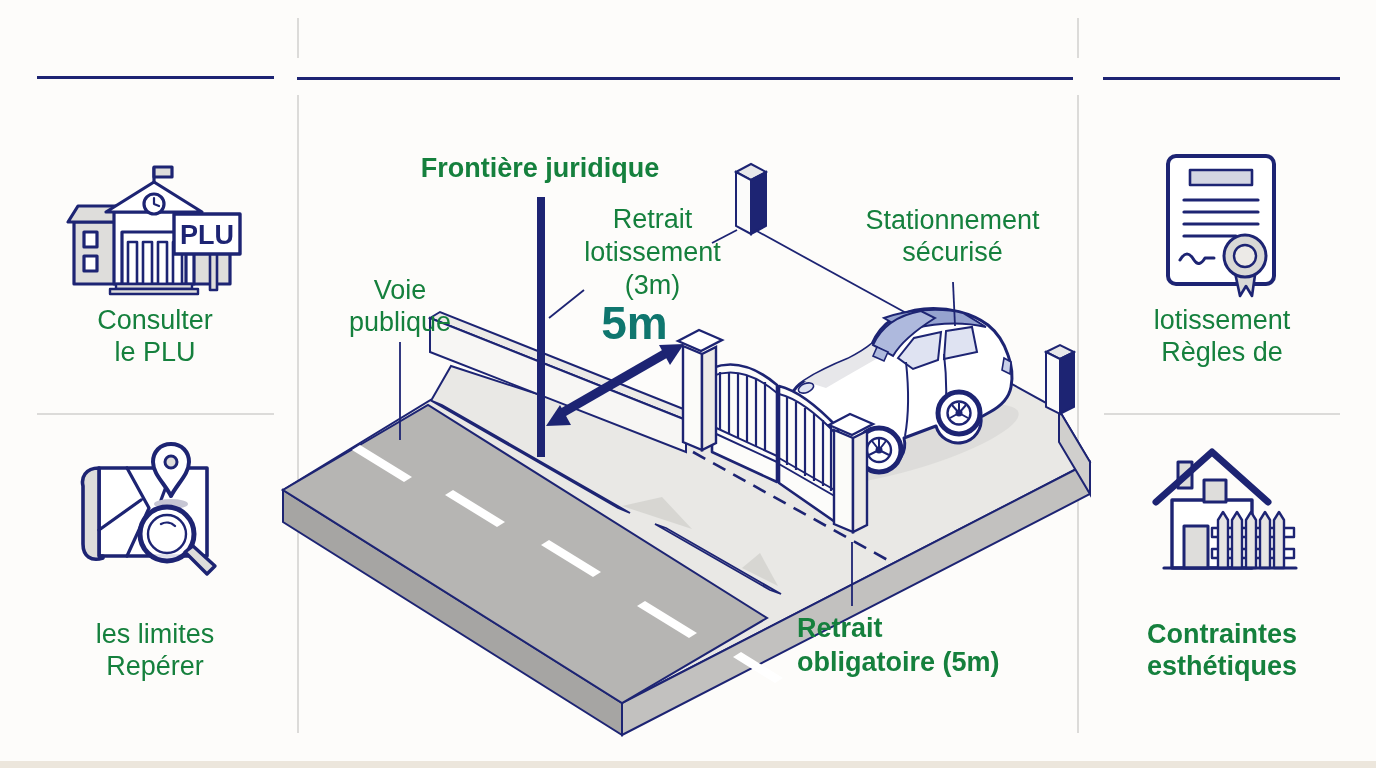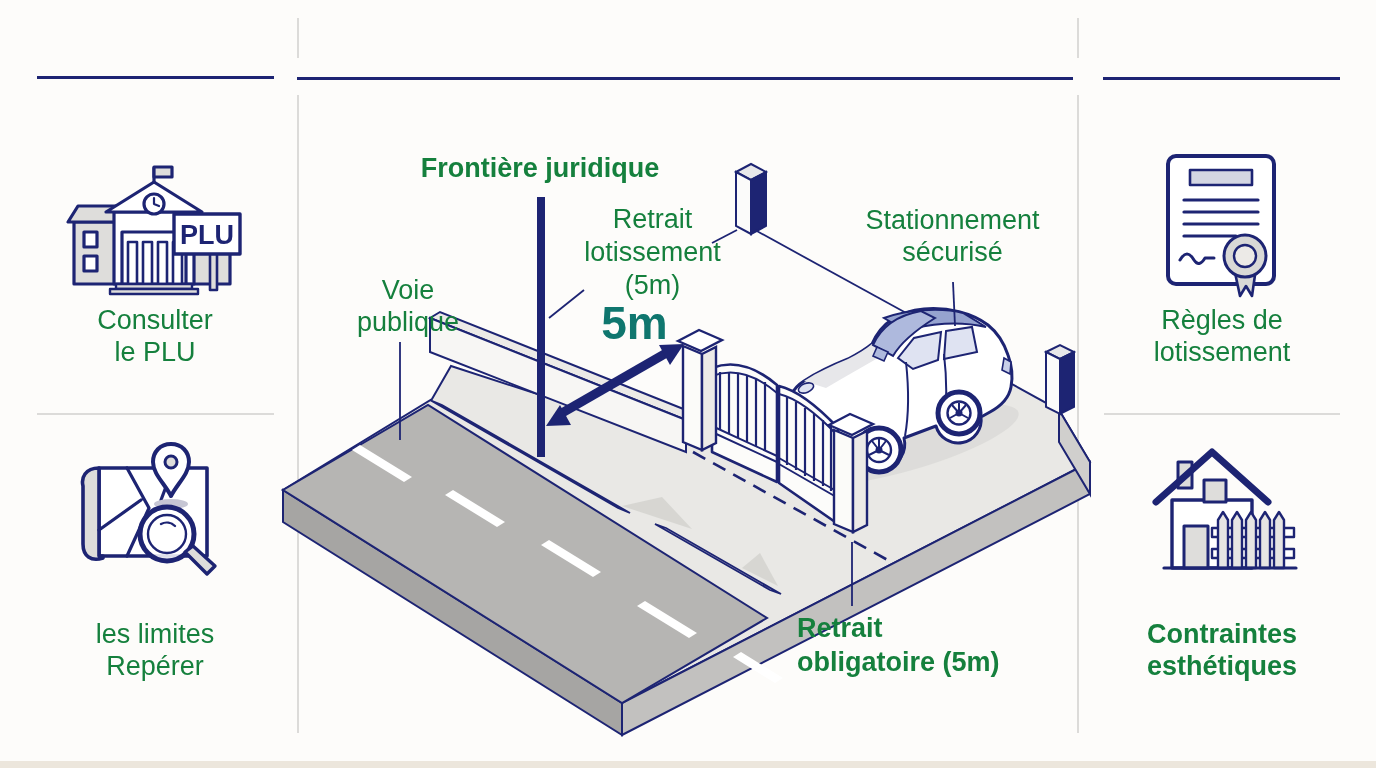--- a/index.html
+++ b/index.html
@@ -100,22 +100,22 @@
       <line x1="32" y1="62" x2="106" y2="62" stroke-width="3.2"></line>
       <line x1="32" y1="74" x2="106" y2="74" stroke-width="3.2"></line>
       <line x1="32" y1="86" x2="84" y2="86" stroke-width="3.2"></line>
       <path d="M 28,110 q 7,-12 14,0 q 5,8 11,-2 l 9,0" fill="none" stroke-width="3"></path>
       <polygon points="82,118 88,146 94,136 100,146 104,118" fill="#d8d8d6" stroke-width="2.6"></polygon>
       <circle cx="93" cy="106" r="21" fill="#d8d8d6" stroke-width="3"></circle>
       <circle cx="93" cy="106" r="11" fill="#eceae7" stroke-width="2.4"></circle>
     </g>
   </svg>
   <div class="lbl" style="left:1092px;top:304px;width:260px;">
+    <div>lotissement</div>
     <div>Règles de</div>
-    <div>lotissement</div>
   </div>
 
   <svg class="abs" style="left:1148px;top:436px;" width="152" height="150" viewBox="0 0 152 150">
     <g stroke="#1d2473" stroke-linejoin="round" stroke-linecap="round">
 
       <rect x="24" y="64" width="80" height="68" fill="#fff" stroke-width="3.4"></rect>
 
       <rect x="30" y="26" width="14" height="26" fill="#dedddb" stroke-width="3"></rect>
 
       <path d="M 8,66 L 64,16 L 120,66" fill="none" stroke-width="7"></path>
@@ -284,31 +284,31 @@
     <line x1="400" y1="342" x2="400" y2="440" stroke="#1d2473" stroke-width="1.8"></line>
     <line x1="953" y1="282" x2="955" y2="326" stroke="#1d2473" stroke-width="1.8"></line>
     <line x1="852" y1="542" x2="852" y2="606" stroke="#1d2473" stroke-width="1.8"></line>
   </svg>
 
   <div class="lbl bold" style="left:400px;top:152px;width:280px;font-size:27px;">Frontière juridique</div>
 
   <div class="lbl" style="left:565px;top:203px;width:175px;line-height:33px;">
     <div>Retrait</div>
     <div>lotissement</div>
-    <div>(5m)</div>
+    <div>(3m)</div>
   </div>
 
   <div class="big5m" style="left:572px;top:296px;width:125px;">5m</div>
 
   <div class="lbl" style="left:845px;top:204px;width:215px;text-align:center;">
     <div>Stationnement</div>
     <div>sécurisé</div>
   </div>
 
-  <div class="lbl" style="left:328px;top:274px;width:160px;">
+  <div class="lbl" style="left:320px;top:274px;width:160px;">
     <div>Voie</div>
     <div>publique</div>
   </div>
 
   <div class="lbl bold left" style="left:797px;top:611px;width:280px;line-height:34px;">
     <div>Retrait</div>
     <div>obligatoire (5m)</div>
   </div>
 
   <div class="bottomstrip"></div>

